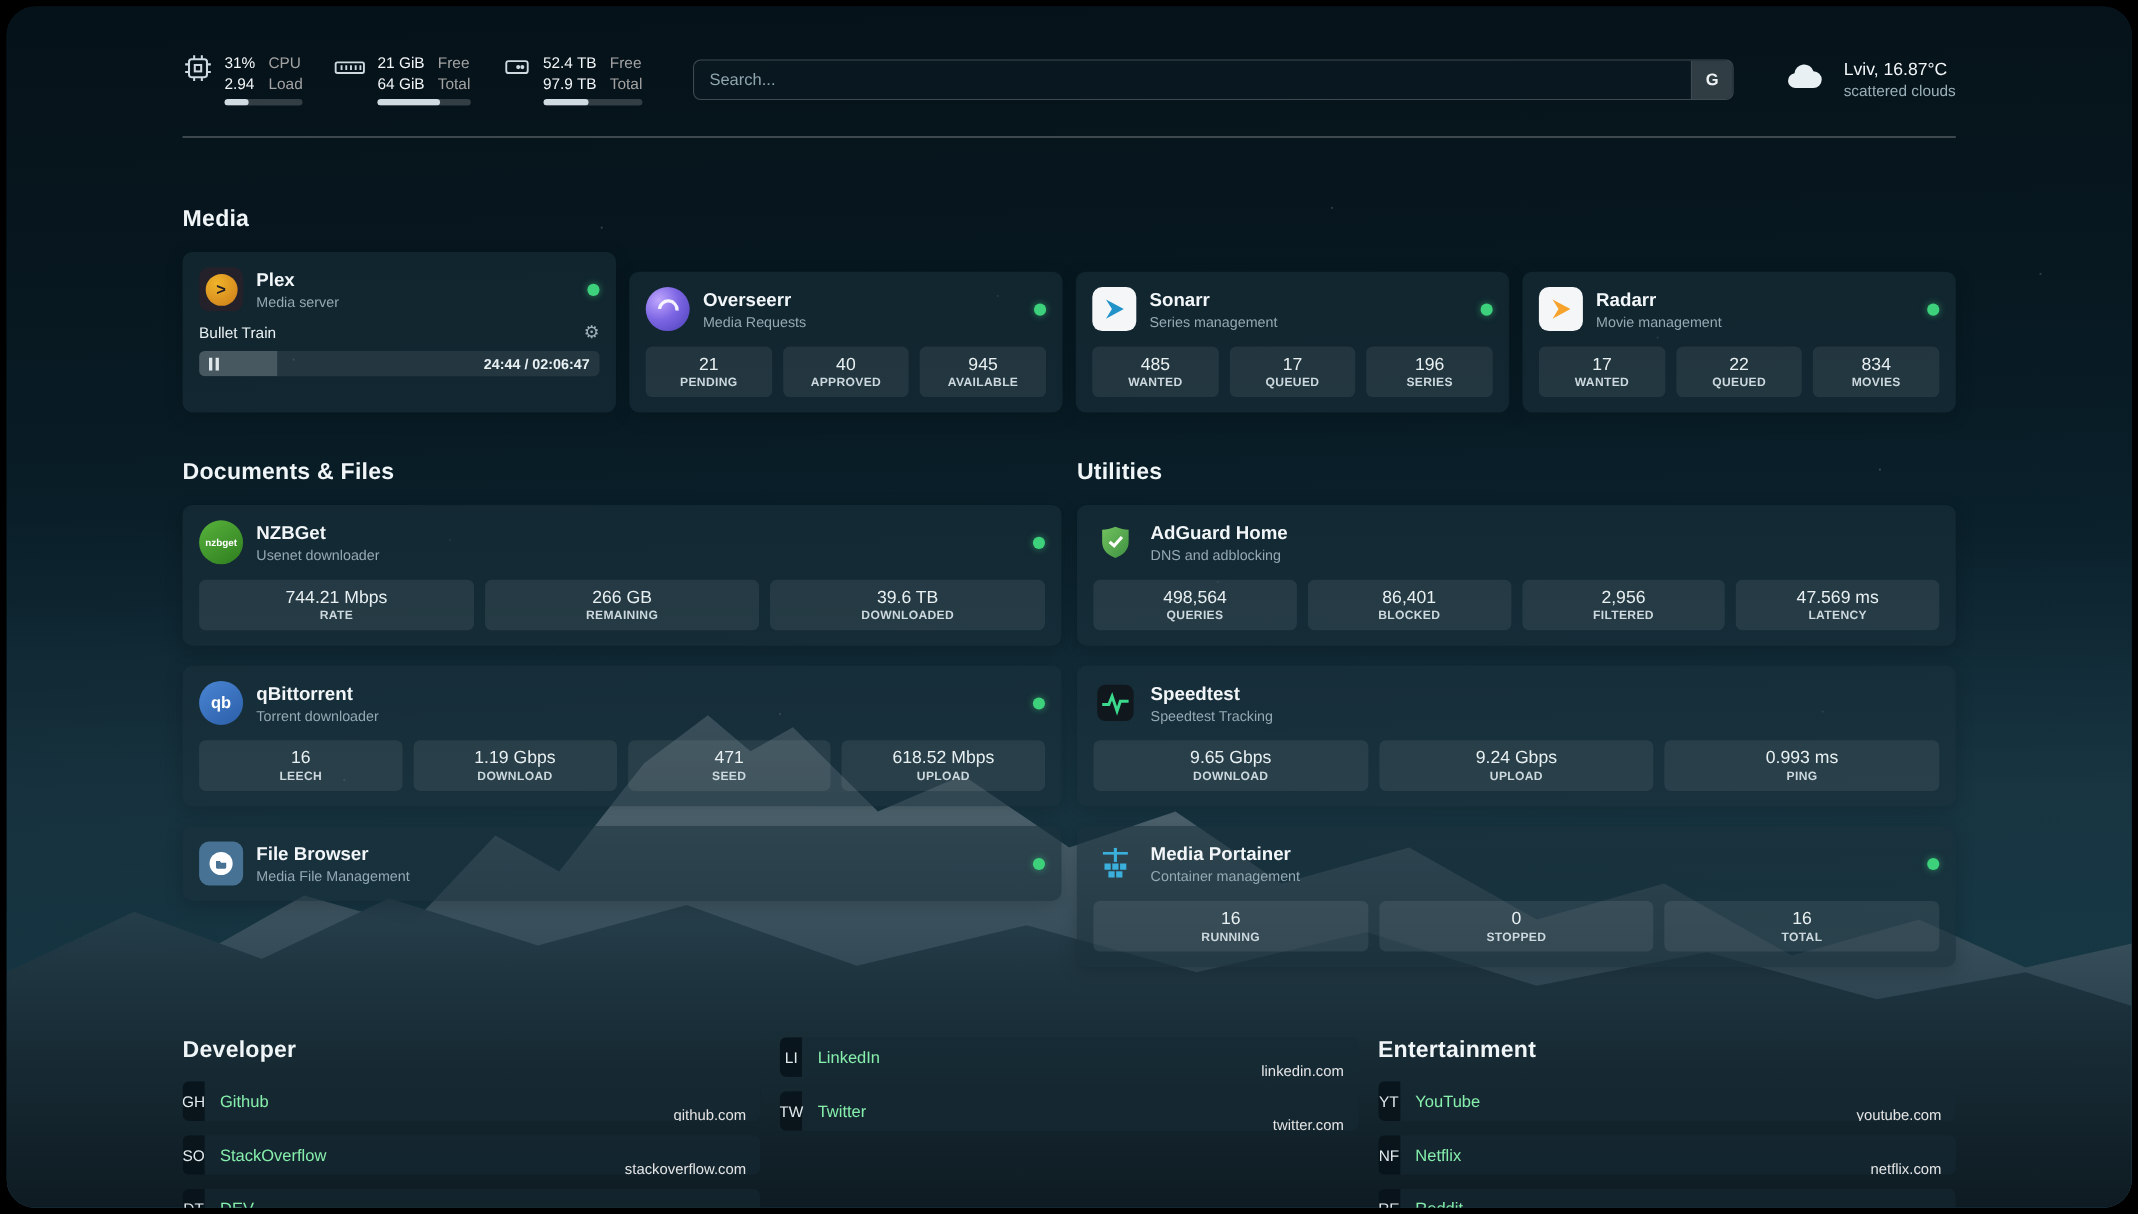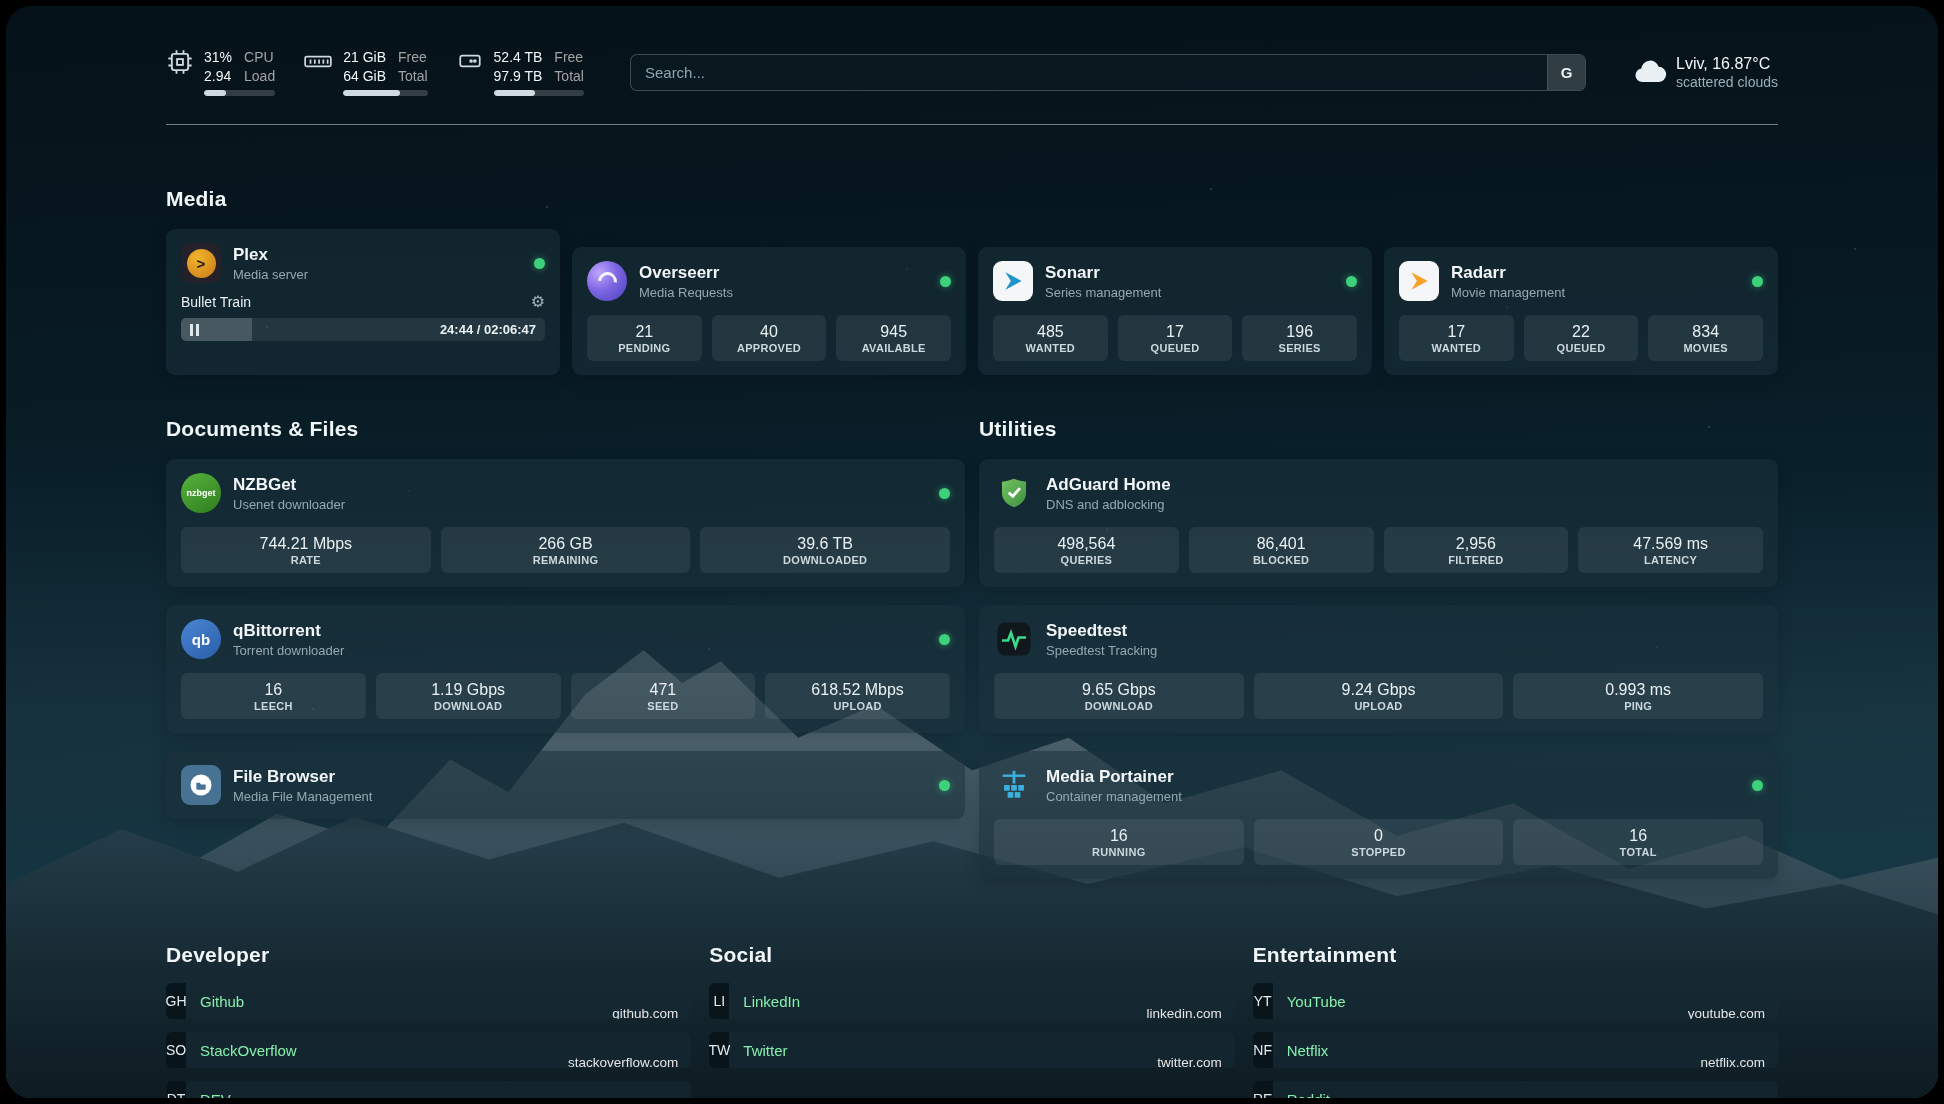--- a/index.html
+++ b/index.html
@@ -39,21 +39,21 @@
   .w-val { color:#f2f6f8; font-size:14px; }
   .w-lab { color:#a3a3a3; font-size:14px; }
   .meter { height:6px; border-radius:3px; background:rgba(255,255,255,.18); margin-top:5px; overflow:hidden; }
   .meter-fill { height:100%; background:#cfdbe0; border-radius:3px; }
 
   .search { flex:1; display:flex; margin:0 46px; height:37px; border:1px solid rgba(255,255,255,.22); border-radius:7px; overflow:hidden; background:rgba(12,28,36,.55); }
   .search input { flex:1; background:transparent; border:none; color:#86efac; padding:0 14px; font-size:15px; outline:none; font-family:"Liberation Sans", sans-serif; }
   .search input::placeholder { color:#8fa5ae; }
   .g-btn { width:38px; background:rgba(255,255,255,.16); border:none; border-left:1px solid rgba(255,255,255,.12); color:#eef3f5; font-size:15px; font-weight:700; cursor:pointer; border-radius:0 6px 6px 0; font-family:"Liberation Sans", sans-serif; }
 
-  .weather { display:flex; align-items:flex-end; gap:6px; }
+  .weather { display:flex; align-items:flex-start; gap:16px; }
   .weather .loc { color:#f2f6f8; font-size:16px; line-height:1.3; }
   .weather .cond { color:#9ab0b9; font-size:14px; }
 
   .divider { margin-top:20px; border-top:1.5px solid rgba(255,255,255,.45); }
 
   
   .section-title { color:#f0f5f7; font-size:21px; font-weight:600; letter-spacing:.2px; }
   .media-title { margin:62px 0 18px; }
   .media-row { display:grid; grid-template-columns:repeat(4,1fr); gap:12px; }
   .two-col { display:grid; grid-template-columns:1fr 1fr; gap:14px; margin-top:42px; }
@@ -529,21 +529,20 @@
           <span class="bm-domain">stackoverflow.com</span>
         </a>
         <a class="bm-row">
           <span class="bm-abbr">DT</span>
           <span class="bm-name">DEV</span>
           <span class="bm-domain">dev.to</span>
         </a>
       </div>
 
       <div class="bm-group">
-        <h2 class="section-title">Social</h2>
         <a class="bm-row">
           <span class="bm-abbr">LI</span>
           <span class="bm-name">LinkedIn</span>
           <span class="bm-domain">linkedin.com</span>
         </a>
         <a class="bm-row">
           <span class="bm-abbr">TW</span>
           <span class="bm-name">Twitter</span>
           <span class="bm-domain">twitter.com</span>
         </a>

